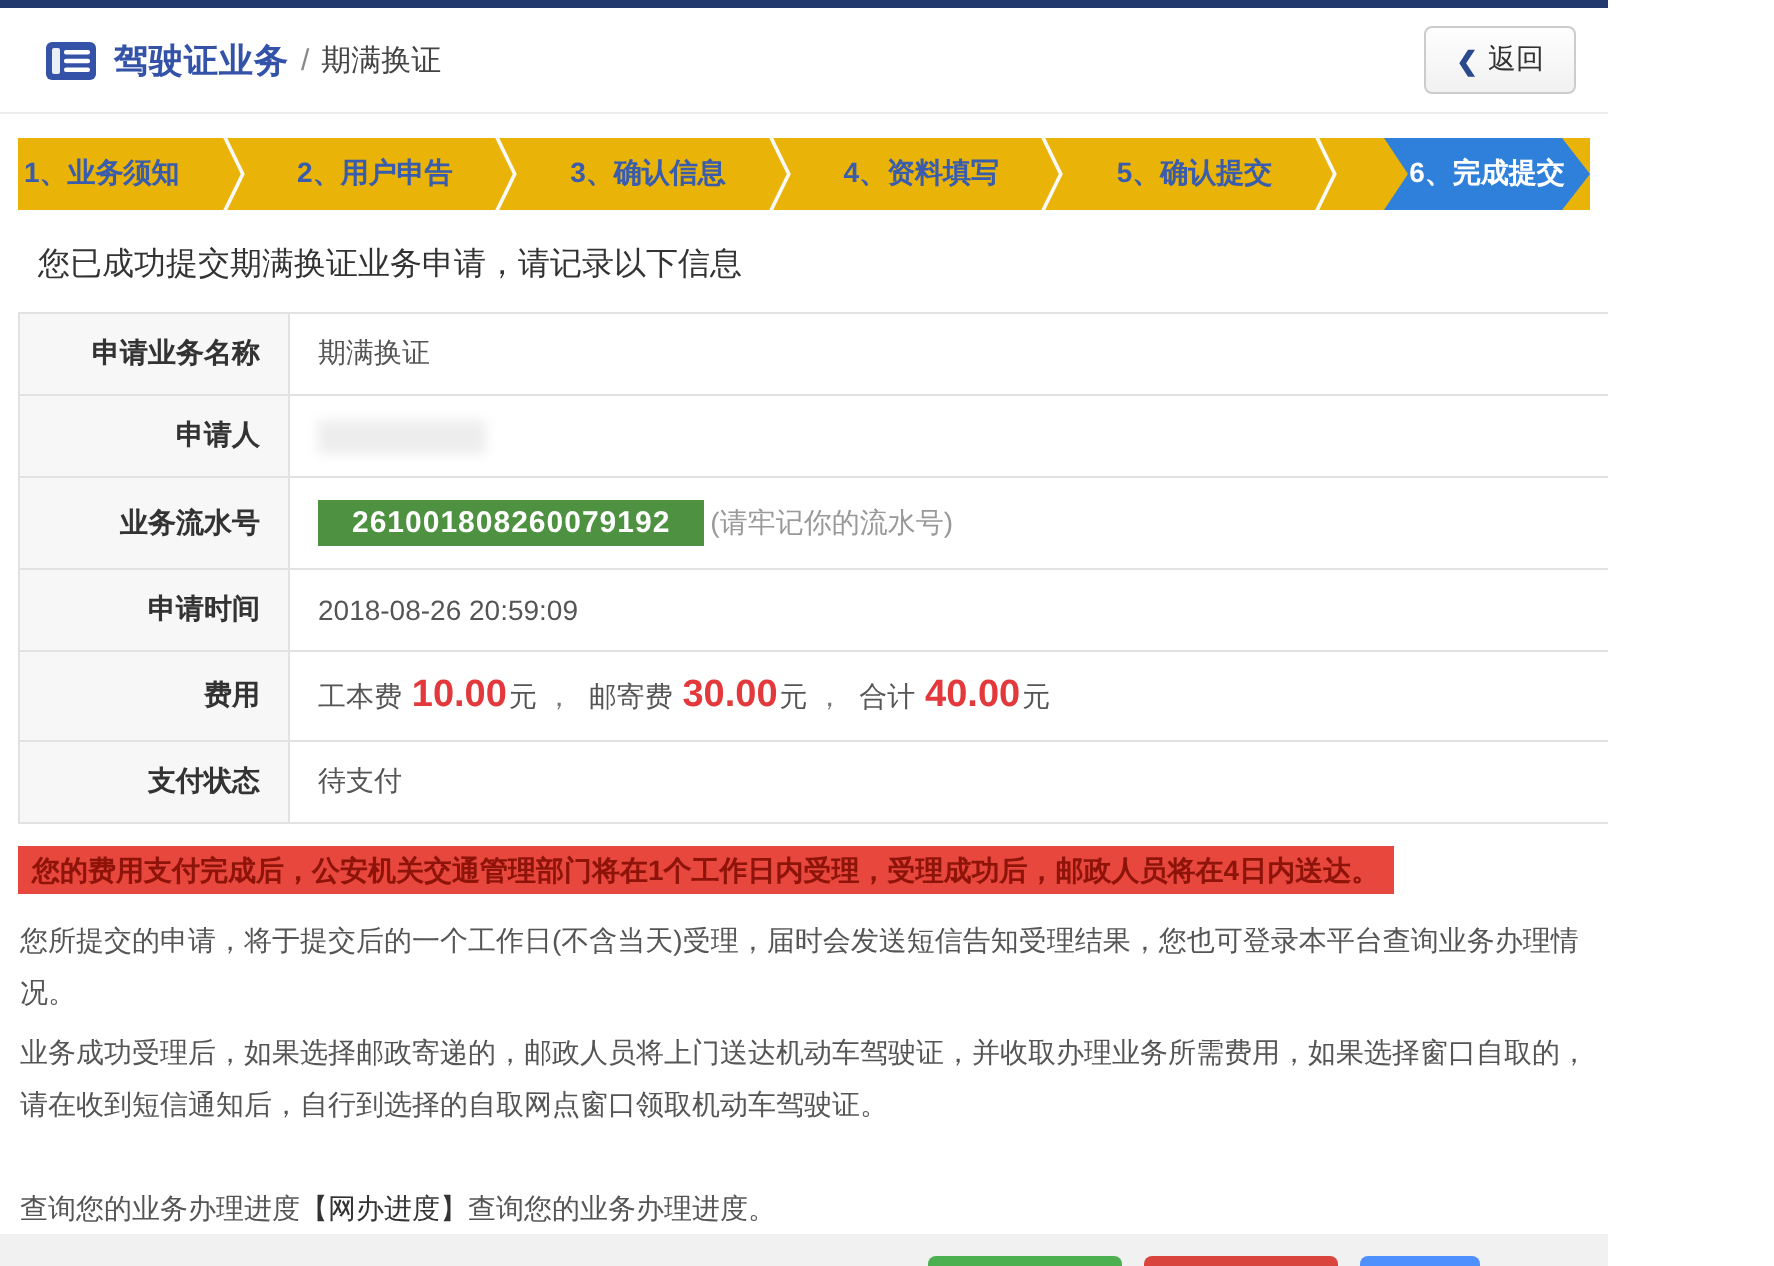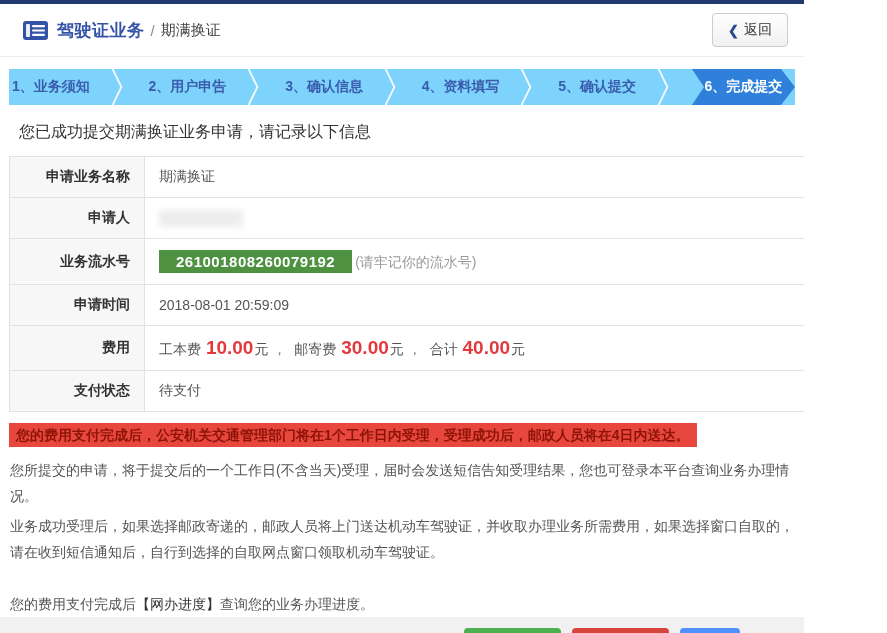--- a/index.html
+++ b/index.html
@@ -14,21 +14,21 @@
   .doc-icon { width:27px; height:21px; margin-right:8px; flex:0 0 auto; }
   .crumb-primary { color:#3453a8; font-size:17px; font-weight:bold; letter-spacing:.5px; }
   .crumb-sep { color:#888; font-size:15px; margin:0 6px; }
   .crumb-secondary { color:#444; font-size:15px; }
   .spacer { flex:1; }
   .back-btn { display:inline-flex; align-items:center; gap:5px; padding:7px 15px; font-size:14px; color:#333;
               background:linear-gradient(#fefefe,#f1f1f1); border:1px solid #ccc; border-radius:4px; cursor:pointer; }
   .back-btn .chev { color:#2b4a8b; font-weight:bold; font-size:13px; }
 
   
-  .tabs { margin:12px 9px 0 9px; height:36px; background:#7dd3fc; display:flex; align-items:stretch; flex:0 0 auto;gap:20px; }
+  .tabs { margin:12px 9px 0 9px; height:36px; background:#eab308; display:flex; align-items:stretch; flex:0 0 auto;gap:20px; }
   .tab { width:104px; display:flex; align-items:center; justify-content:center; font-size:14px; font-weight:bold; color:#3a5cad; }
   .sep { width:16px; position:relative; }
   .sep::before, .sep::after { content:""; position:absolute; right:8px; width:0; border-right:2px solid #fafafa; }
   .sep::before { top:0; height:50%; transform:skewX(26deg); }
   .sep::after  { top:50%; height:50%; transform:skewX(-26deg); }
   .tab.active { width:128px; background:#2f80db; color:#fff;
     clip-path:polygon(0 0, calc(100% - 14px) 0, 100% 50%, calc(100% - 14px) 100%, 0 100%, 12px 50%); }
 
   
   .success-msg { margin:17px 10px 13px 19px; font-size:16px; color:#333; }
@@ -113,21 +113,21 @@
         <td class="val"><span class="redacted"></span></td>
       </tr>
       <tr>
         <td class="lbl">业务流水号</td>
         <td class="val">
           <span class="serial-badge">261001808260079192</span><span class="serial-note">(请牢记你的流水号)</span>
         </td>
       </tr>
       <tr>
         <td class="lbl">申请时间</td>
-        <td class="val">2018-08-01 20:59:09</td>
+        <td class="val">2018-08-26 20:59:09</td>
       </tr>
       <tr>
         <td class="lbl">费用</td>
         <td class="val">
           <span>工本费</span>
           <span class="fee-num">10.00</span><span>元</span><span class="fee-sep">，</span>
           <span>邮寄费</span>
           <span class="fee-num">30.00</span><span>元</span><span class="fee-sep">，</span>
           <span>合计</span>
           <span class="fee-num">40.00</span><span>元</span>
@@ -137,21 +137,21 @@
         <td class="lbl">支付状态</td>
         <td class="val">待支付</td>
       </tr>
     </tbody>
   </table>
 
   <div class="banner">您的费用支付完成后，公安机关交通管理部门将在1个工作日内受理，受理成功后，邮政人员将在4日内送达。</div>
 
   <p class="para">您所提交的申请，将于提交后的一个工作日(不含当天)受理，届时会发送短信告知受理结果，您也可登录本平台查询业务办理情况。</p>
   <p class="para">业务成功受理后，如果选择邮政寄递的，邮政人员将上门送达机动车驾驶证，并收取办理业务所需费用，如果选择窗口自取的，请在收到短信通知后，自行到选择的自取网点窗口领取机动车驾驶证。</p>
-  <p class="para progress"><span>您的费用支付完成后</span><span class="progress-strong">【网办进度】</span><span>查询您的业务办理进度。</span></p>
+  <p class="para progress"><span>查询您的业务办理进度</span><span class="progress-strong">【网办进度】</span><span>查询您的业务办理进度。</span></p>
 
   <div class="footer">
     <button class="btn btn-green">
       <span>¥</span>
       <span>继续支付</span>
     </button>
     <button class="btn btn-red">
       <span>¥</span>
       <span>取消支付</span>
     </button>

